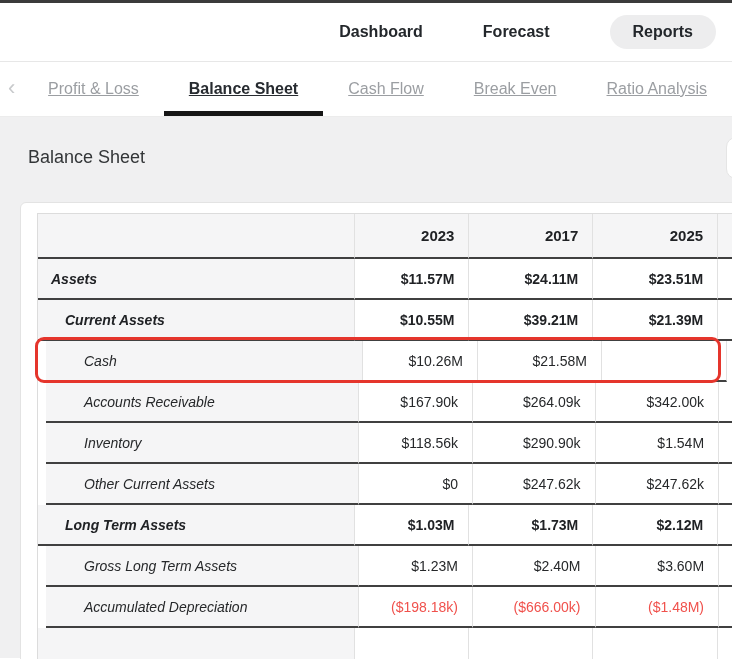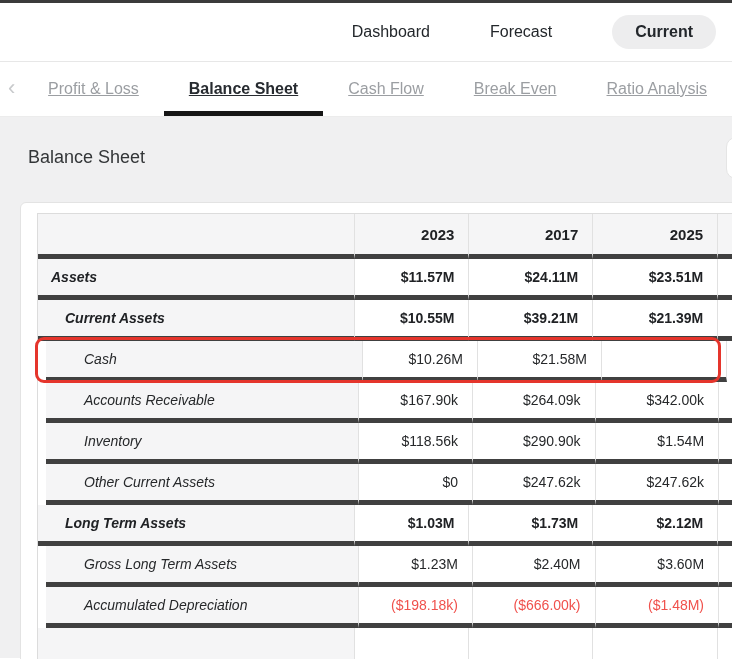--- a/index.html
+++ b/index.html
@@ -6,21 +6,21 @@
   html,body { width:732px; height:659px; overflow:hidden; background:#fff;
     font-family:"Liberation Sans", sans-serif; position:relative; }
 
   
   .top-strip { height:3px; background:#3b3b3b; }
 
   
   .nav { height:59px; background:#fff; border-bottom:1px solid #e7e7e7;
     display:flex; align-items:center; justify-content:flex-end; padding-right:16px; }
   .nav-item { font-size:16px; color:#23272b; cursor:pointer; }
-  .nav-item.txt { margin-right:60px; }
+  .nav-item.txt { margin-right:60px;font-weight:bold; }
   .nav-item.pill { background:#ededee; border-radius:20px; padding:8px 23px;
     font-weight:700; margin-right:0; }
 
   
   .tabbar { height:55px; background:#fff; border-bottom:1px solid #ececec;
     display:flex; align-items:stretch; overflow:hidden; }
   .chev { width:30px; display:flex; align-items:center; justify-content:center;
     color:#c8cacc; font-size:22px; cursor:pointer; padding-bottom:3px; }
   .tab { display:flex; align-items:center; padding:0 25px; font-size:16px;
     color:#9b9ea2; white-space:nowrap; position:relative; cursor:pointer;text-decoration:underline; }
@@ -35,21 +35,21 @@
   .side-btn { position:absolute; left:726px; top:20px; width:70px; height:42px;
     background:#fff; border:1px solid #e5e5e5; border-radius:10px; cursor:pointer; }
 
   .card { position:absolute; left:20px; top:85px; width:780px; height:600px;
     background:#fff; border:1px solid #e3e3e3; border-radius:6px; }
 
   .bs-table { position:absolute; left:16px; top:10px; width:761px;
     border-top:1px solid #dcdcdc; border-left:1px solid #dcdcdc; }
   .trow { display:flex; height:41px; position:relative; }
   .trow.hdr { height:45px; }
-  .cell { border-right:1px solid #e1e1e1; border-bottom:5px solid #404040;
+  .cell { border-right:1px solid #e1e1e1; border-bottom:2px solid #404040;
     display:flex; align-items:center; font-size:14px; color:#26282a; background:#fff; }
   .c-label { width:317px; background:#f5f5f6; padding-left:13px;font-style:italic; }
   .trow > .cell:nth-child(2) { width:115px; }
   .trow > .cell:nth-child(3) { width:124px; }
   .trow > .cell:nth-child(4) { width:125px; }
   .c-val { justify-content:flex-end; padding-right:14px; }
   .c-extra { width:80px; }
   .hdr .cell { background:#f5f5f6; font-weight:700; font-size:15px; color:#202225; }
   .trow.bold .cell { font-weight:700; color:#202225; }
   .ind2 { padding-left:27px; }
@@ -59,21 +59,21 @@
     border:3px solid var(--hl, #e5352c); border-radius:9px; pointer-events:none; z-index:5; }
 </style>
 </head>
 <body>
 
 <div class="top-strip"></div>
 
 <div class="nav">
   <div class="nav-item txt">Dashboard</div>
   <div class="nav-item txt">Forecast</div>
-  <div class="nav-item pill">Current</div>
+  <div class="nav-item pill">Reports</div>
 </div>
 
 <div class="tabbar">
   <div class="chev">‹</div>
   <div class="tab">Profit &amp; Loss</div>
   <div class="tab active">Balance Sheet</div>
   <div class="tab">Cash Flow</div>
   <div class="tab">Break Even</div>
   <div class="tab">Ratio Analysis</div>
 </div>

